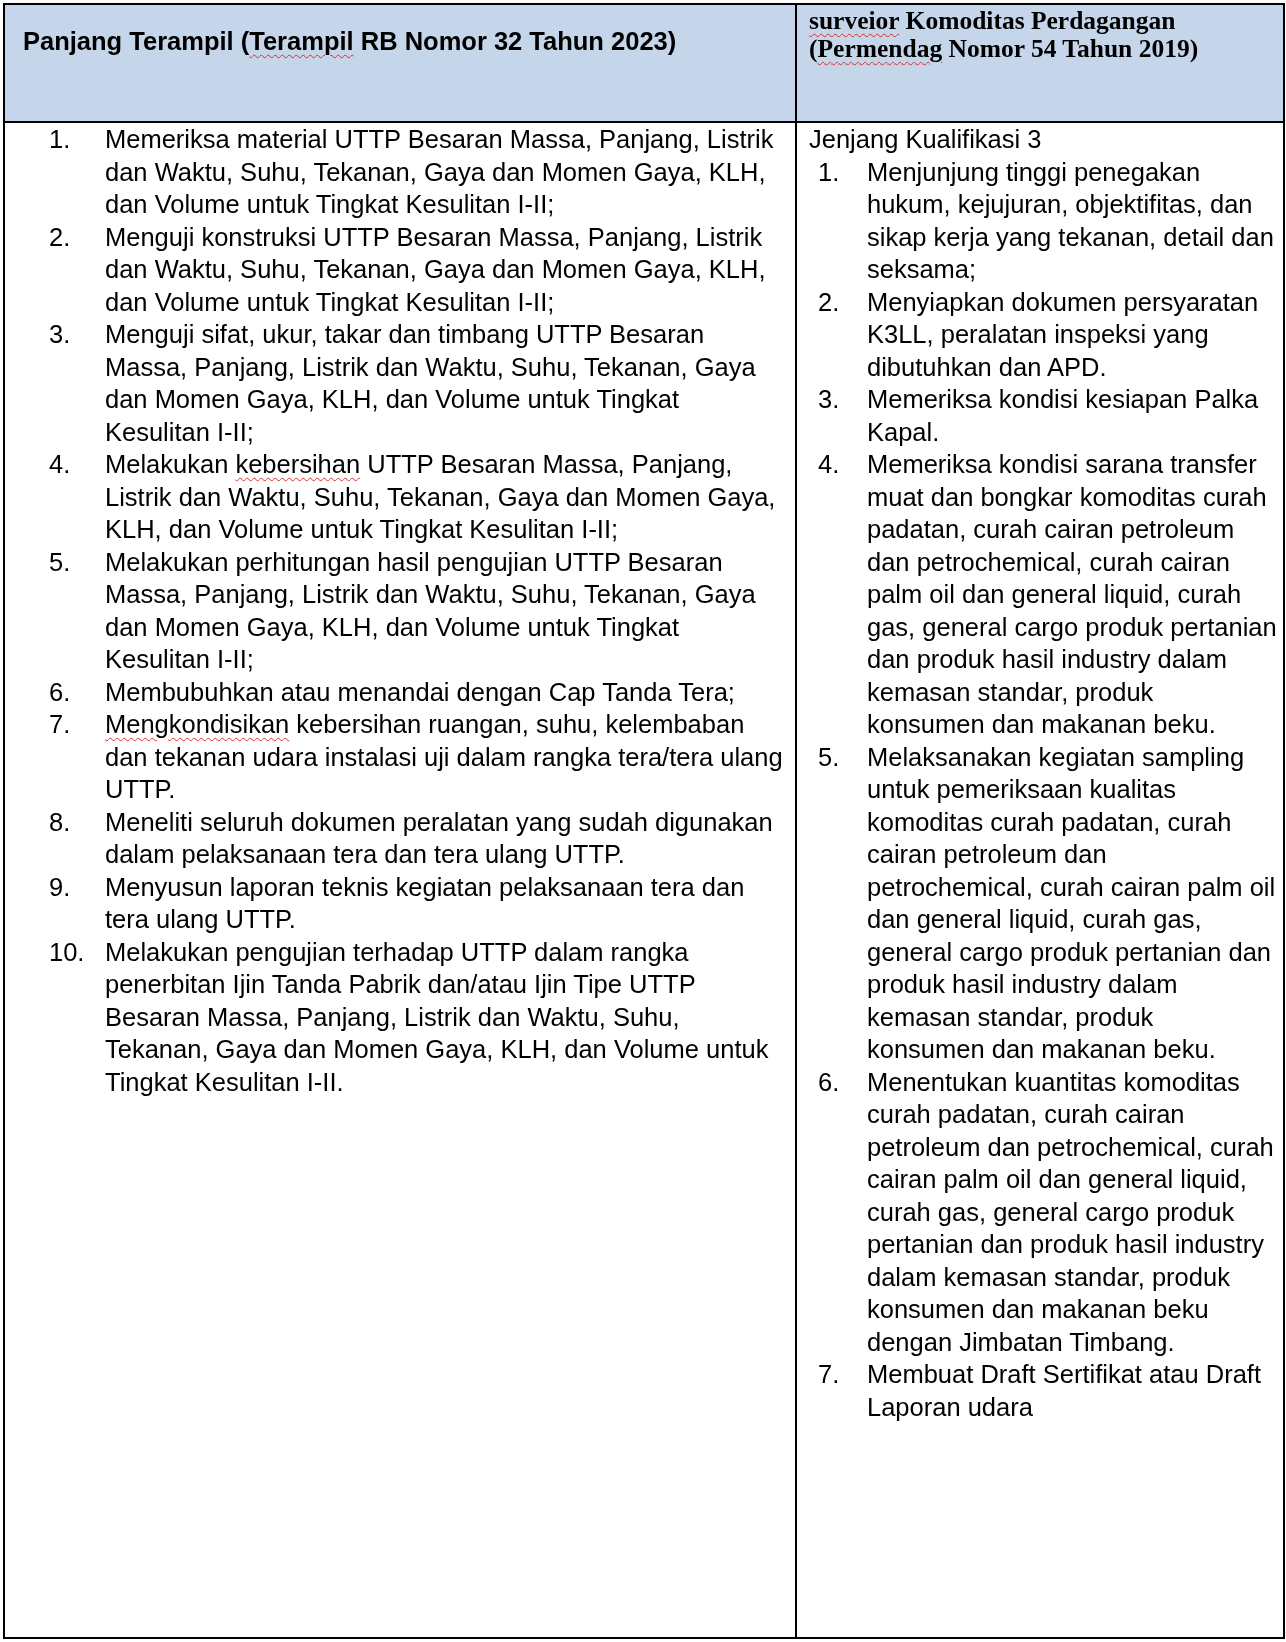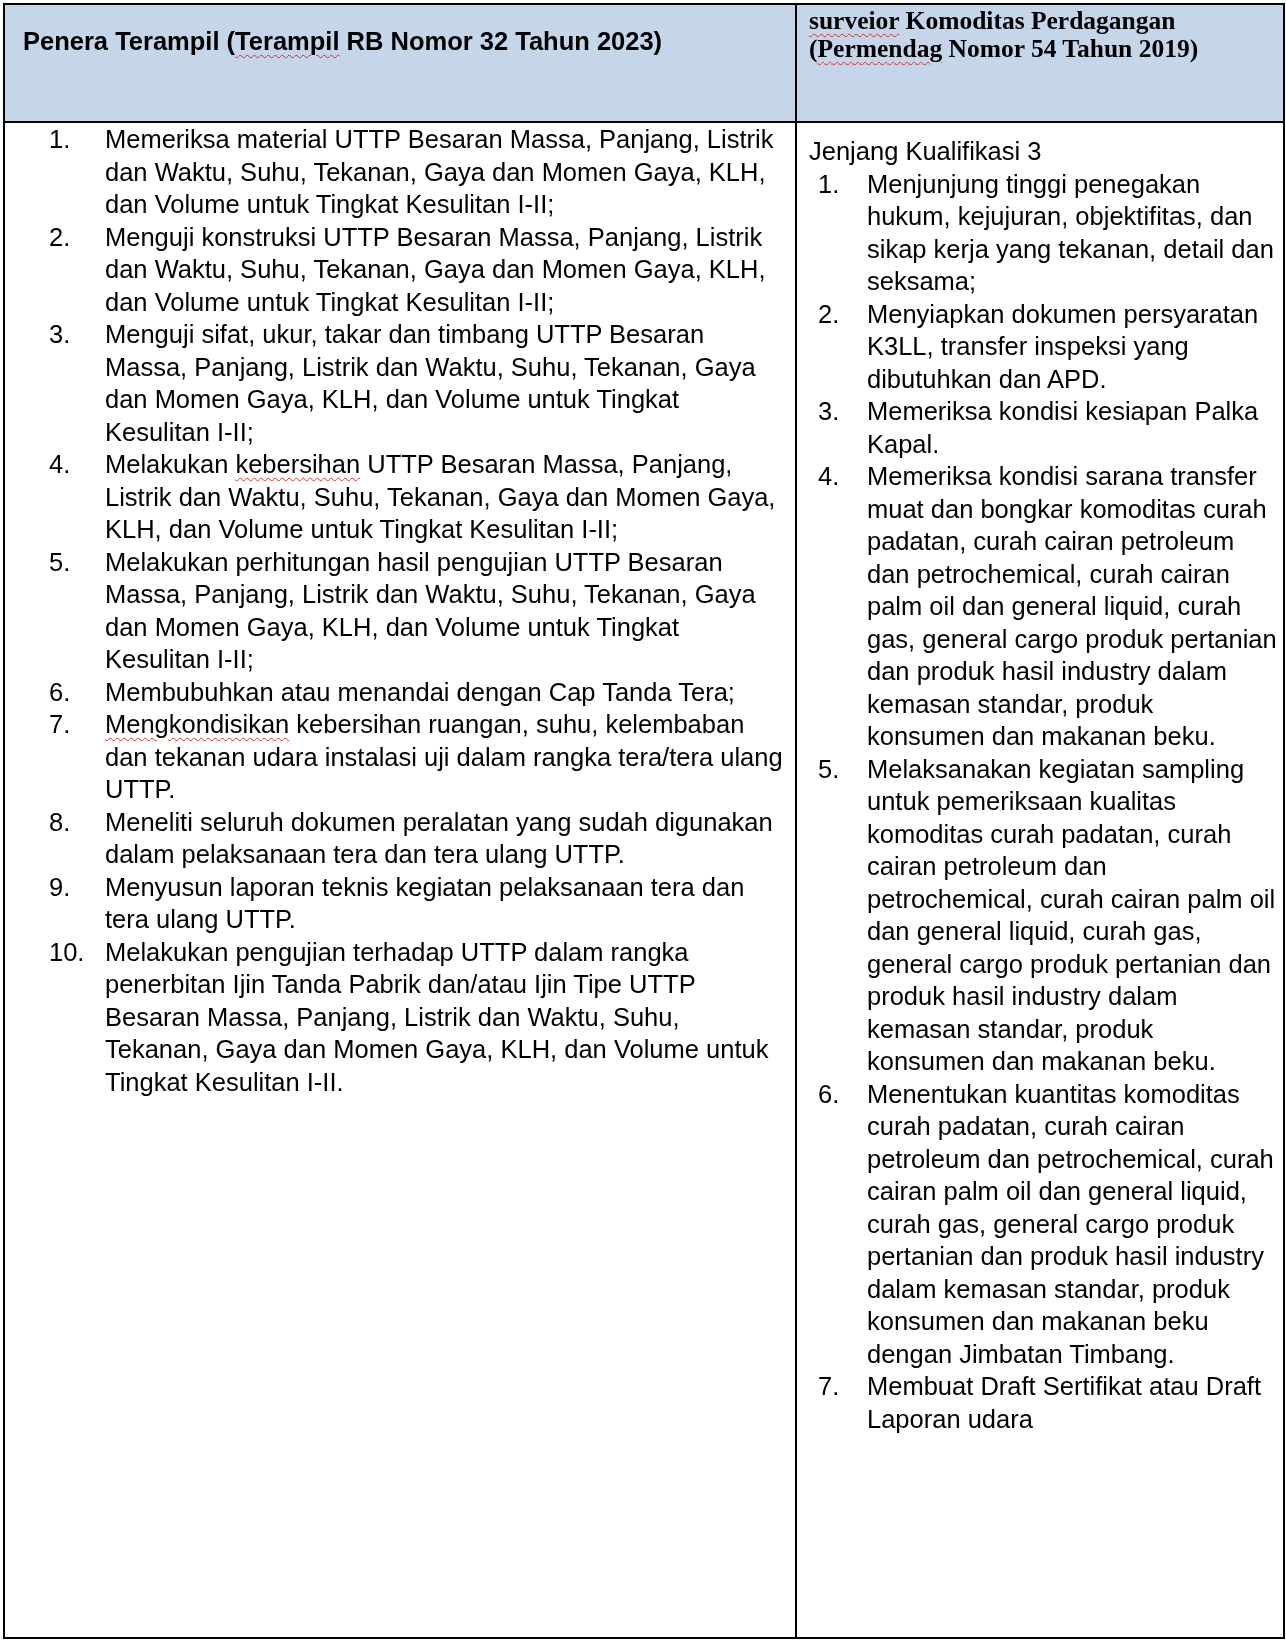--- a/index.html
+++ b/index.html
@@ -22,40 +22,40 @@
     font-weight: bold;
     font-size: 25.5px;
     line-height: 28px;
     height: 96px;
   }
   th.hcell.left { padding: 20px 8px 0 18px; vertical-align: top; line-height: 33px; }
   th.hcell.right { padding: 2px 6px 0 12px; font-family: Liberation Serif, serif; }
   .spell { text-decoration: underline wavy #d9302c; text-decoration-thickness: 1px; text-underline-offset: 4px; }
   td.bcell { font-size: 25.5px; line-height: 32.5px; }
   td.bcell.left { padding: 0 8px 0 0; }
-  td.bcell.right { padding: 12px 6px 0 12px; margin-top: 20px; }
+  td.bcell.right { padding: 0 6px 0 12px; margin-top: 20px; }
   ol.items { list-style: none; margin: 0; padding: 0; }
   ol.items li { display: flex; }
   td.bcell.left ol.items li .num { width: 100px; flex: 0 0 100px; box-sizing: border-box; padding-left: 44px; }
   td.bcell.right ol.items li .num { width: 58px; flex: 0 0 58px; box-sizing: border-box; padding-left: 9px; }
   ol.items li .txt { flex: 1 1 auto; }
   .qual { display: block; }
 </style>
 </head>
 <body>
 
 <table class="doc">
   <colgroup>
       <col class="c-left">
       <col class="c-right">
     </colgroup>
   <thead>
     <tr>
       <th class="hcell left">
-        <span>Penera Terampil (</span><span class="spell">Terampil</span><span> RB Nomor 32 Tahun 2023)</span>
+        <span>Panjang Terampil (</span><span class="spell">Terampil</span><span> RB Nomor 32 Tahun 2023)</span>
       </th>
       <th class="hcell right">
         <span class="spell">surveior</span><span> Komoditas Perdagangan (</span><span class="spell">Permendag</span><span> Nomor 54 Tahun 2019)</span>
       </th>
     </tr>
   </thead>
   <tbody>
     <tr>
       <td class="bcell left">
         <ol class="items">
@@ -103,21 +103,21 @@
       </td>
       <td class="bcell right">
         <span class="qual">Jenjang Kualifikasi 3</span>
         <ol class="items">
           <li>
               <span class="num">1.</span>
               <span class="txt">Menjunjung tinggi penegakan hukum, kejujuran, objektifitas, dan sikap kerja yang tekanan, detail dan seksama;</span>
             </li>
           <li>
               <span class="num">2.</span>
-              <span class="txt">Menyiapkan dokumen persyaratan K3LL, transfer inspeksi yang dibutuhkan dan APD.</span>
+              <span class="txt">Menyiapkan dokumen persyaratan K3LL, peralatan inspeksi yang dibutuhkan dan APD.</span>
             </li>
           <li>
               <span class="num">3.</span>
               <span class="txt">Memeriksa kondisi kesiapan Palka Kapal.</span>
             </li>
           <li>
               <span class="num">4.</span>
               <span class="txt">Memeriksa kondisi sarana transfer muat dan bongkar komoditas curah padatan, curah cairan petroleum dan petrochemical, curah cairan palm oil dan general liquid, curah gas, general cargo produk pertanian dan produk hasil industry dalam kemasan standar, produk konsumen dan makanan beku.</span>
             </li>
           <li>

